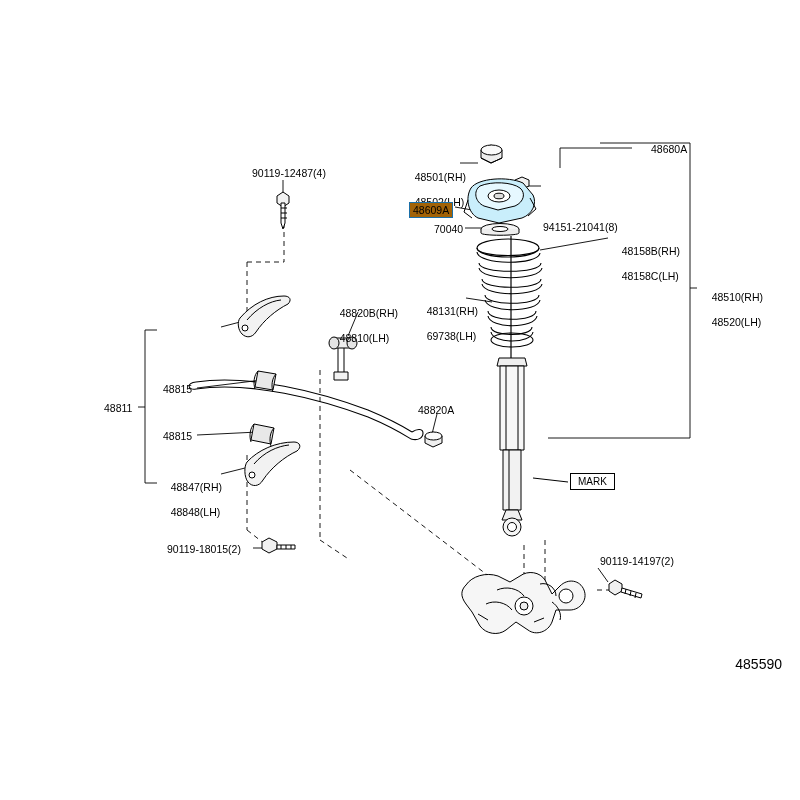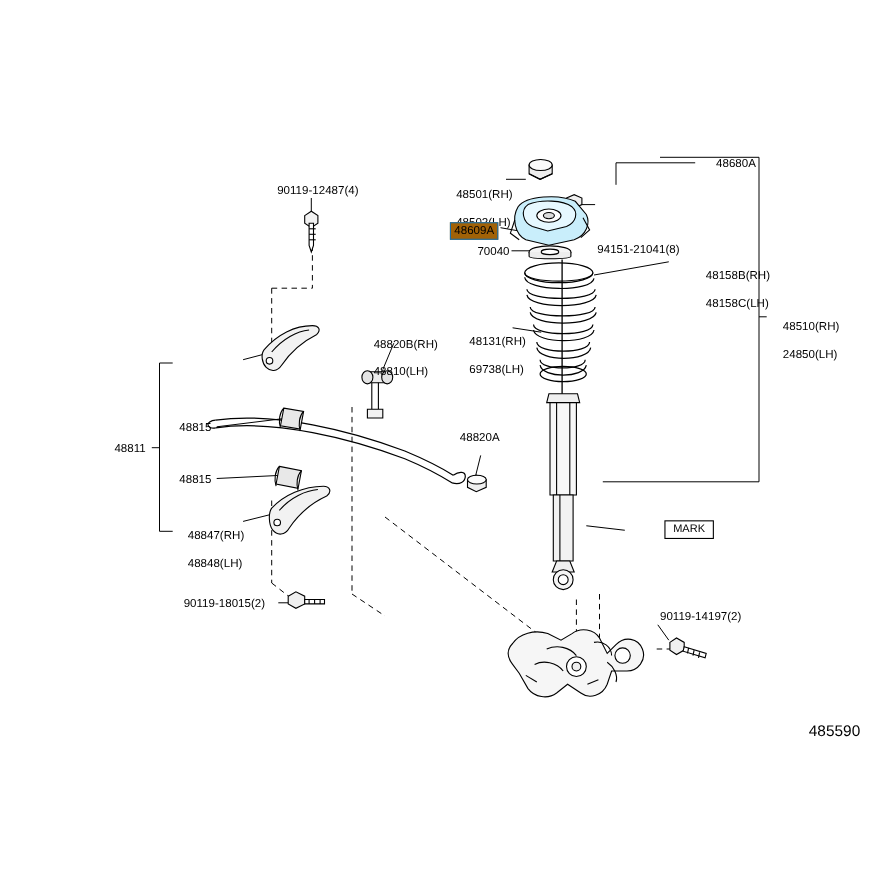--- a/index.html
+++ b/index.html
@@ -297,55 +297,55 @@
   </div>
 
   <div class="lbl" style="left:651px; top:143px;">48680A</div>
 
   <div class="lbl" style="left:543px; top:180px;margin-top:41px;">94151-21041(8)</div>
 
   <div class="lbl-highlight" style="left:409px; top:202px;">48609A</div>
 
   <div class="lbl" style="left:434px; top:223px;">70040</div>
 
-  <div class="lbl two" style="left:630px; top:232px;">
+  <div class="lbl two" style="left:610px; top:232px;">
     <span>48158B(RH)</span><br>
     <span>48158C(LH)</span>
   </div>
 
   <div class="lbl two" style="left:700px; top:278px;">
     <span>48510(RH)</span><br>
-    <span>24850(LH)</span>
+    <span>48520(LH)</span>
   </div>
 
   <div class="lbl two" style="left:415px; top:292px;">
     <span>48131(RH)</span><br>
     <span>69738(LH)</span>
   </div>
 
   <div class="lbl two" style="left:328px; top:294px;">
     <span>48820B(RH)</span><br>
     <span>48810(LH)</span>
   </div>
 
 
   <div class="lbl" style="left:163px; top:383px;">48815</div>
 
   <div class="lbl" style="left:104px; top:402px;">48811</div>
 
-  <div class="lbl" style="left:418px; top:392px;">48820A</div>
+  <div class="lbl" style="left:418px; top:404px;">48820A</div>
 
   <div class="lbl" style="left:163px; top:430px;">48815</div>
 
   <div class="lbl two" style="left:159px; top:468px;">
     <span>48847(RH)</span><br>
     <span>48848(LH)</span>
   </div>
 
   <div class="lbl" style="left:167px; top:543px;">90119-18015(2)</div>
 
   <div class="lbl" style="left:600px; top:555px;">90119-14197(2)</div>
 
-  <div class="mark-box" style="left:570px; top:473px;margin-left:34px;">MARK</div>
+  <div class="mark-box" style="left:570px; top:473px;">MARK</div>
 
   <div class="corner-code">485590</div>
 
 </div>
 
 </body></html>

